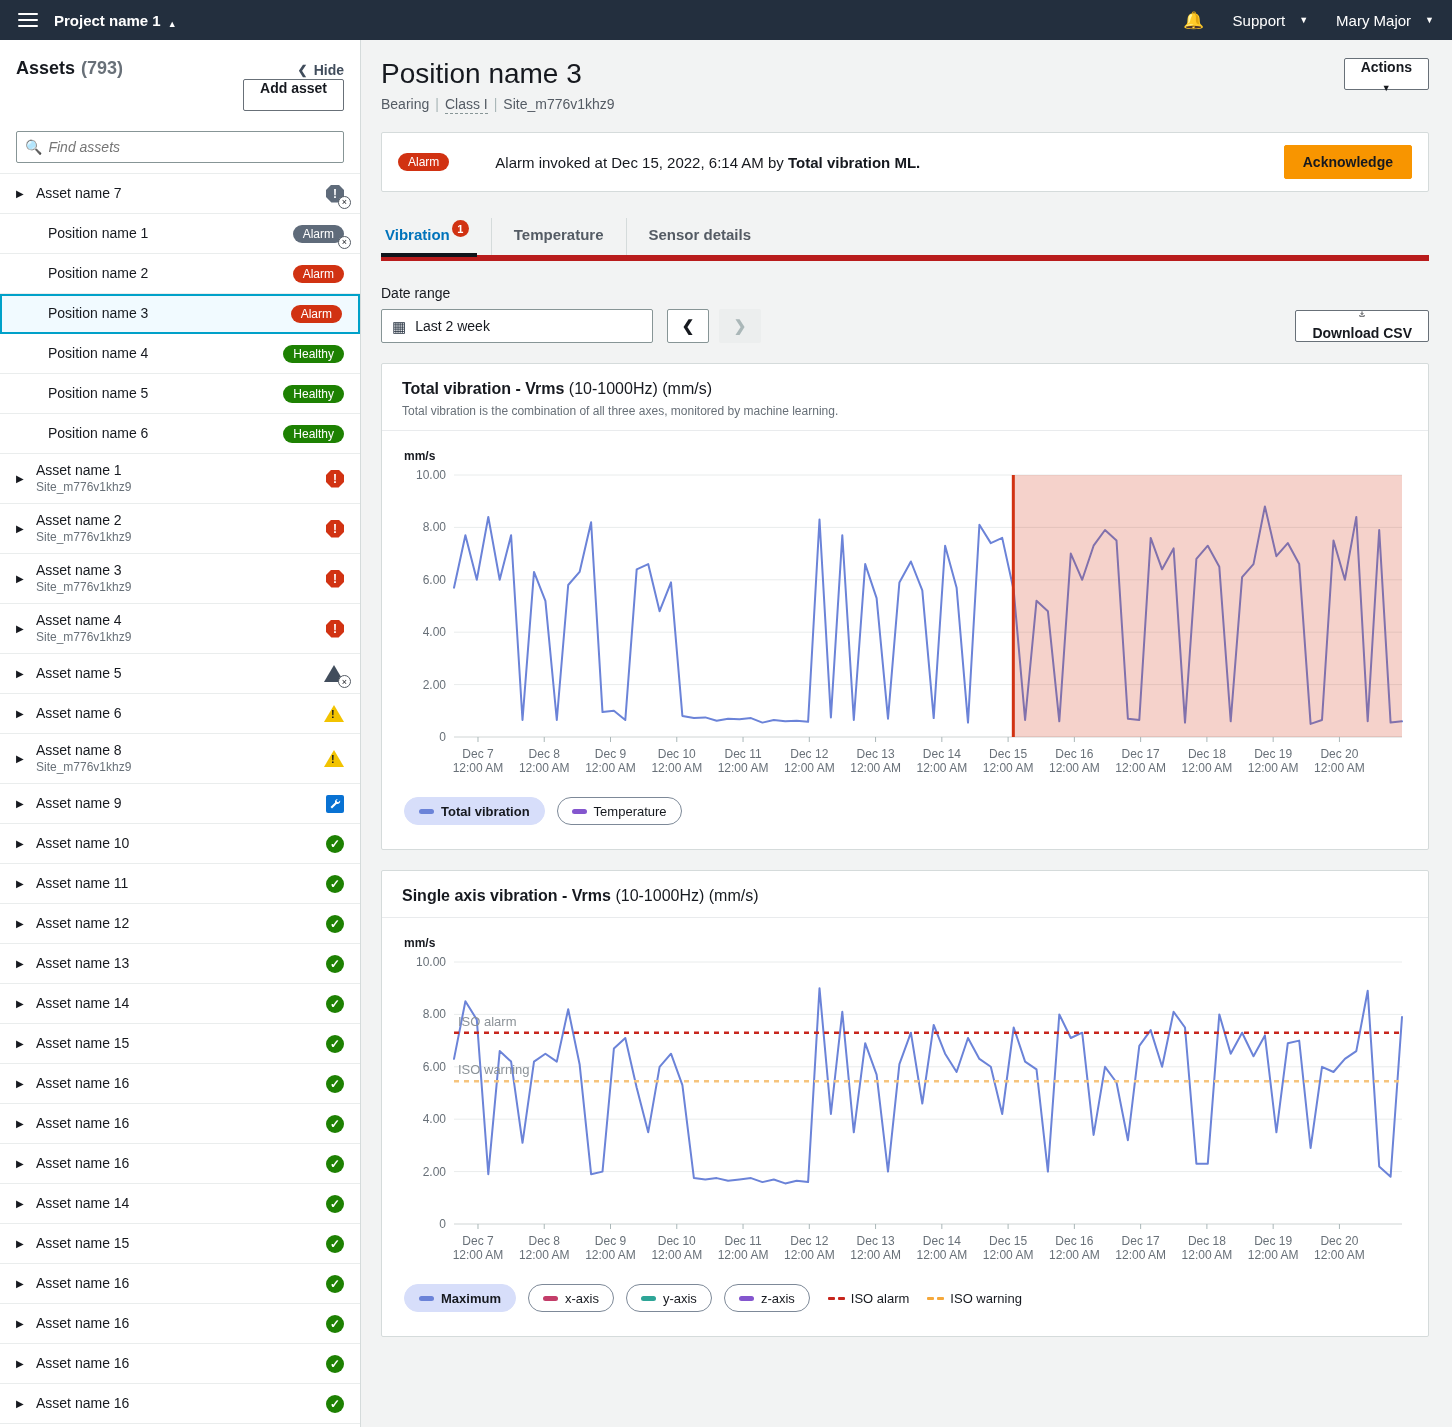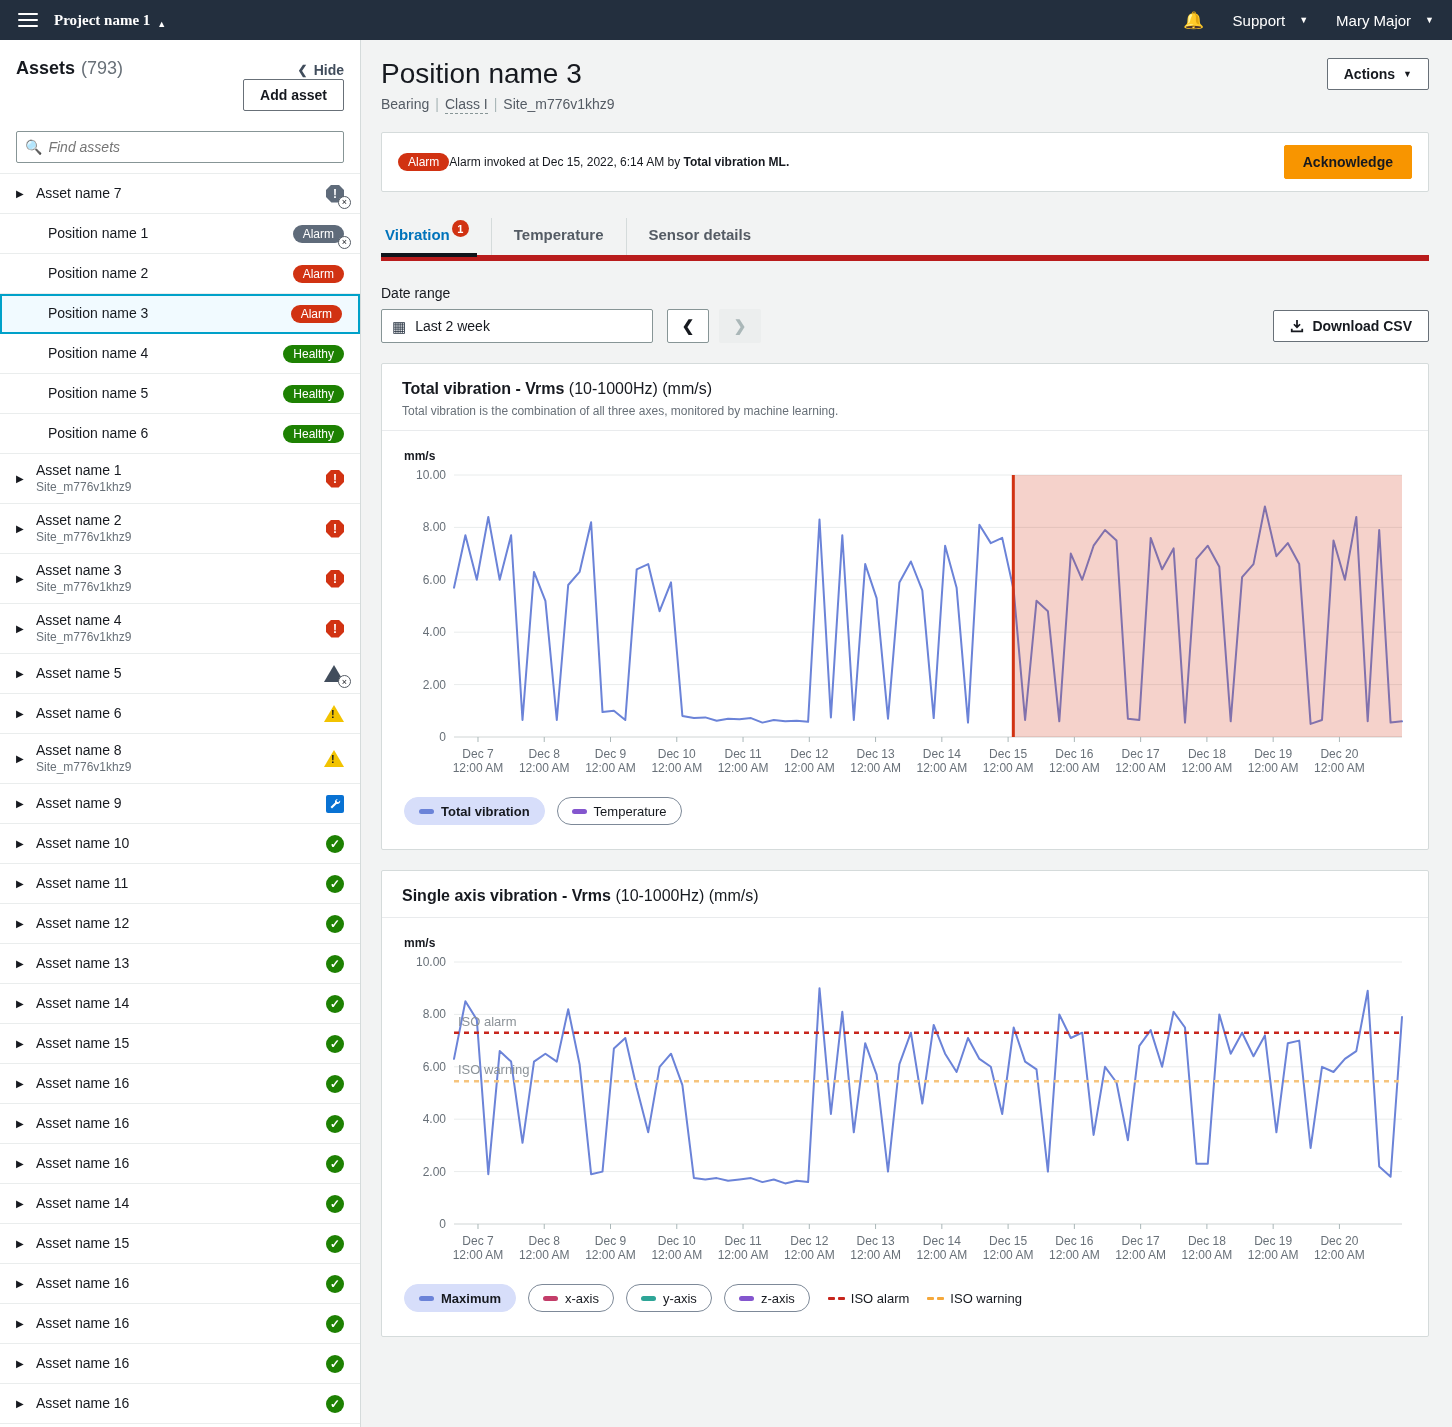--- a/index.html
+++ b/index.html
@@ -3,42 +3,42 @@
 <meta charset="utf-8">
 <style>
   * { margin:0; padding:0; box-sizing:border-box; }
   html,body { width:1452px; height:1427px; overflow:hidden; background:#f2f3f3;
     font-family:"Liberation Sans", sans-serif; color:#16191f; }
 
   
   .topbar { height:40px; background:#232f3e; display:flex; align-items:center; color:#fff; padding:0 18px; }
   .hamburger { width:20px; display:flex; flex-direction:column; gap:4px; cursor:pointer; margin-right:16px; }
   .hamburger span { height:2px; background:#fff; border-radius:1px; }
-  .project { font-weight:bold; font-size:15px; display:flex; align-items:flex-end; gap:7px; cursor:pointer;font-family:Liberation Serif, serif; }
+  .project { font-weight:bold; font-size:15px; display:flex; align-items:flex-end; gap:7px; cursor:pointer; }
   .caret-up { font-size:9px; }
   .topbar-right { margin-left:auto; display:flex; align-items:center; gap:28px; font-size:15px; }
   .bell { font-size:17px; cursor:pointer; }
   .top-menu { display:flex; align-items:center; gap:14px; cursor:pointer; }
   .caret-dn { font-size:9px; }
 
   
   .shell { display:flex; height:1387px; }
   .sidebar { width:361px; background:#fff; border-right:1px solid #d5dbdb; overflow:hidden; flex:none; }
   .main { flex:1; padding:18px 23px 0 20px; overflow:hidden; }
 
   
   .sb-head { padding:18px 16px 8px 16px; }
   .sb-title-row { display:flex; align-items:baseline; }
   .sb-title { font-size:18px; font-weight:bold; }
-  .sb-count { font-size:18px; color:#687078; margin-left:6px; font-weight:normal; }
+  .sb-count { font-size:18px; color:#687078; margin-left:6px; font-weight:bold; }
   .hide-link { margin-left:auto; font-size:14px; font-weight:bold; color:#414d5c; display:flex; align-items:center; gap:6px; cursor:pointer; }
   .hide-chevron { font-size:12px; }
   .addasset-row { display:flex; justify-content:flex-end; }
   .btn { display:inline-flex; align-items:center; gap:8px; border:1px solid #687078; background:#fff;
-    font-weight:bold; font-size:14px; color:#16191f; padding:0 16px; height:32px; border-radius:2px; cursor:pointer; }
+    font-weight:bold; font-size:14px; color:#16191f; padding:0 16px; height:32px; border-radius:2px; cursor:pointer;flex-direction:column; }
   .search-box { margin:12px 16px 10px 16px; border:1px solid #879596; border-radius:2px; height:32px;
     display:flex; align-items:center; padding:0 8px; background:#fff; }
   .search-box .mag { color:#545b64; font-size:14px; margin-right:6px; }
   .search-box input { border:none; outline:none; flex:1; font-size:14px; font-style:italic; color:#687078;
     font-family:"Liberation Sans", sans-serif; background:transparent; }
 
   .asset-list { border-top:1px solid #eaeded; }
   .row { display:flex; align-items:center; border-bottom:1px solid #eaeded; padding:0 16px; min-height:40px;
     cursor:pointer; position:relative; background:#fff; }
   .row.two { min-height:50px; }
@@ -74,21 +74,21 @@
   .title-row { display:flex; align-items:flex-start; }
   .page-title { font-size:28px; font-weight:normal; color:#16191f; }
   .actions-btn { margin-left:auto; }
   .meta-row { margin-top:6px; font-size:14px; color:#545b64; }
   .meta-sep { color:#aab7b8; margin:0 6px; }
   .dotted-u { border-bottom:1px dashed #879596; padding-bottom:1px; }
 
   
   .banner { margin-top:20px; background:#fff; border:1px solid #d5dbdb; border-radius:2px;
     display:flex; align-items:center; padding:12px 16px; min-height:56px; }
-  .banner-text { font-size:12px; }
+  .banner-text { margin-left:46px; font-size:15px; }
   .ack-btn { margin-left:auto; background:#f89500; border:1px solid #f89500; border-radius:2px;
     font-weight:bold; font-size:14px; padding:0 18px; height:34px; color:#16191f; cursor:pointer; }
 
   
   .tabs { margin-top:26px; display:flex; border-bottom:6px solid #b91c1c; }
   .tab { position:relative; padding:8px 22px 12px 4px; margin-right:0; font-size:15px; font-weight:bold;
     color:#545b64; cursor:pointer; display:flex; align-items:flex-start; gap:2px; }
   .tab + .tab { border-left:1px solid #d5dbdb; padding-left:22px; }
   .tab.active { color:#0073bb; }
   .tab.active::after { content:""; position:absolute; left:0; right:14px; bottom:-2px; height:4px; background:#0f141a; }

